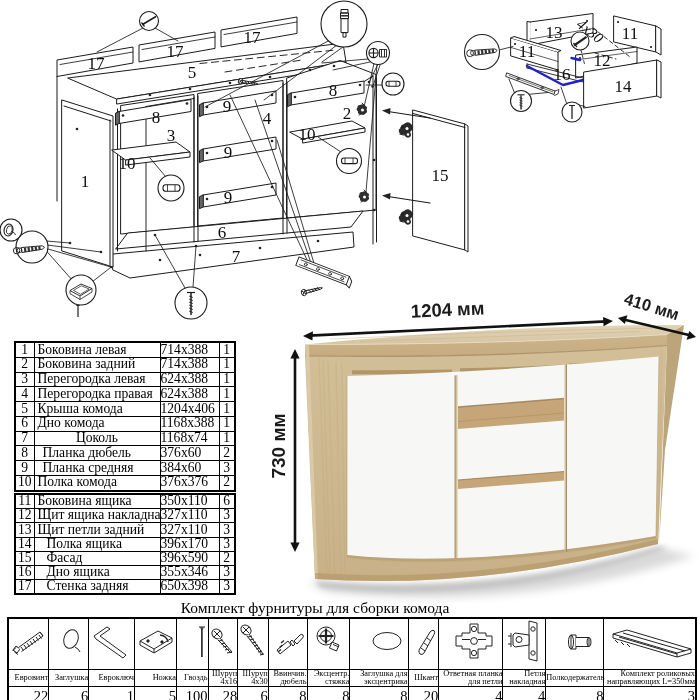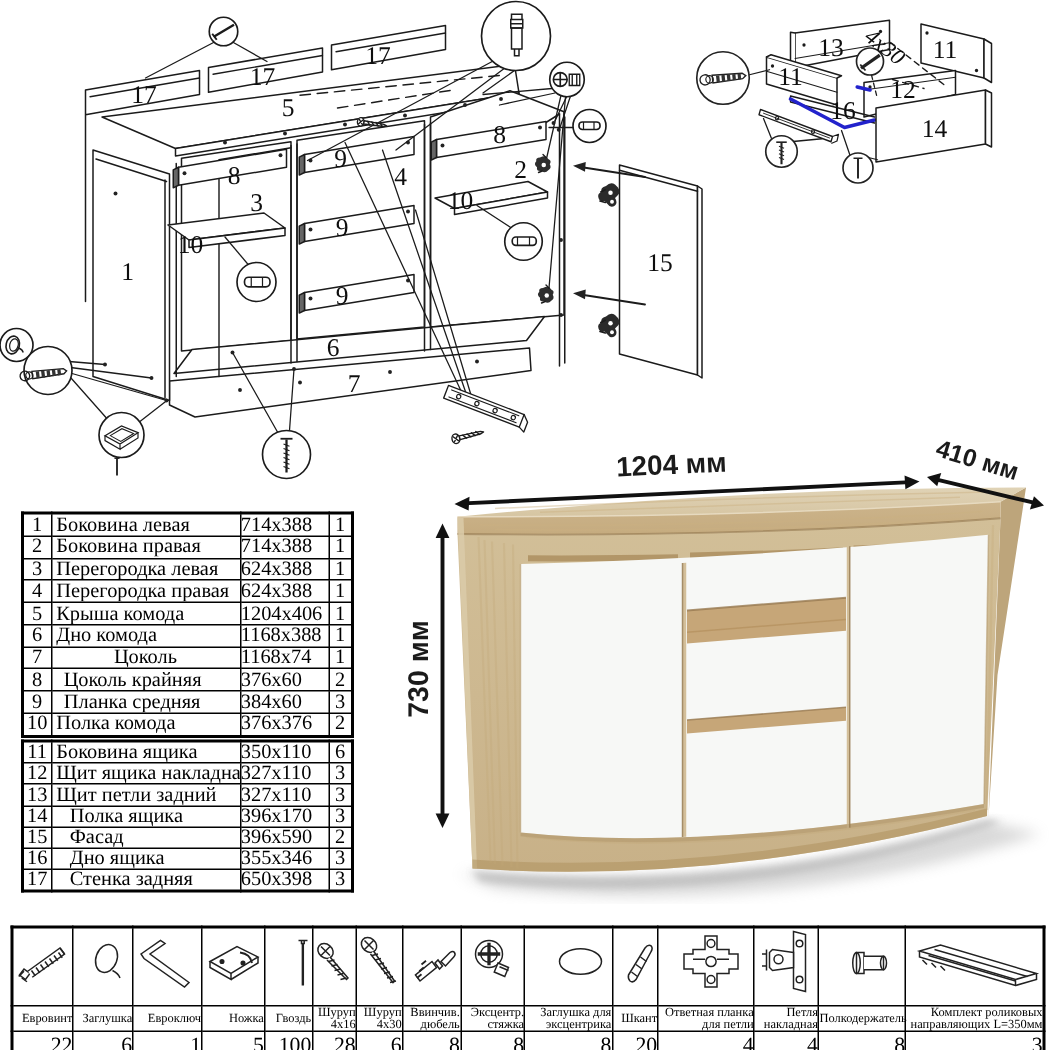--- a/index.html
+++ b/index.html
@@ -376,21 +376,21 @@
       </colgroup>
 <tbody>
         <tr>
           <td class="n">1</td>
           <td class="nm">Боковина левая</td>
           <td class="sz">714х388</td>
           <td class="q">1</td>
         </tr>
 <tr>
           <td class="n">2</td>
-          <td class="nm">Боковина правая</td>
+          <td class="nm">Боковина задний</td>
           <td class="sz">714х388</td>
           <td class="q">1</td>
         </tr>
 <tr>
           <td class="n">3</td>
           <td class="nm">Перегородка левая</td>
           <td class="sz">624х388</td>
           <td class="q">1</td>
         </tr>
 <tr>
@@ -412,21 +412,21 @@
           <td class="q">1</td>
         </tr>
 <tr>
           <td class="n">7</td>
           <td class="c">Цоколь</td>
           <td class="sz">1168х74</td>
           <td class="q">1</td>
         </tr>
 <tr>
           <td class="n">8</td>
-          <td class="nm" style="padding-left:8px">Цоколь крайняя</td>
+          <td class="nm" style="padding-left:8px">Планка дюбель</td>
           <td class="sz">376х60</td>
           <td class="q">2</td>
         </tr>
 <tr>
           <td class="n">9</td>
           <td class="nm" style="padding-left:8px">Планка средняя</td>
           <td class="sz">384х60</td>
           <td class="q">3</td>
         </tr>
 <tr>
@@ -484,20 +484,21 @@
         </tr>
 <tr>
           <td class="n">17</td>
           <td class="nm" style="padding-left:12px">Стенка задняя</td>
           <td class="sz">650х398</td>
           <td class="q">3</td>
         </tr>
 </tbody>
     </table>
 
+<div id="title2">Комплект фурнитуры для сборки комода</div>
 
 <table id="t3">
 <colgroup>
 <col style="width:40px">
         <col style="width:39px">
         <col style="width:45px">
         <col style="width:41px">
 <col style="width:31px">
         <col style="width:29px">
         <col style="width:30px">

